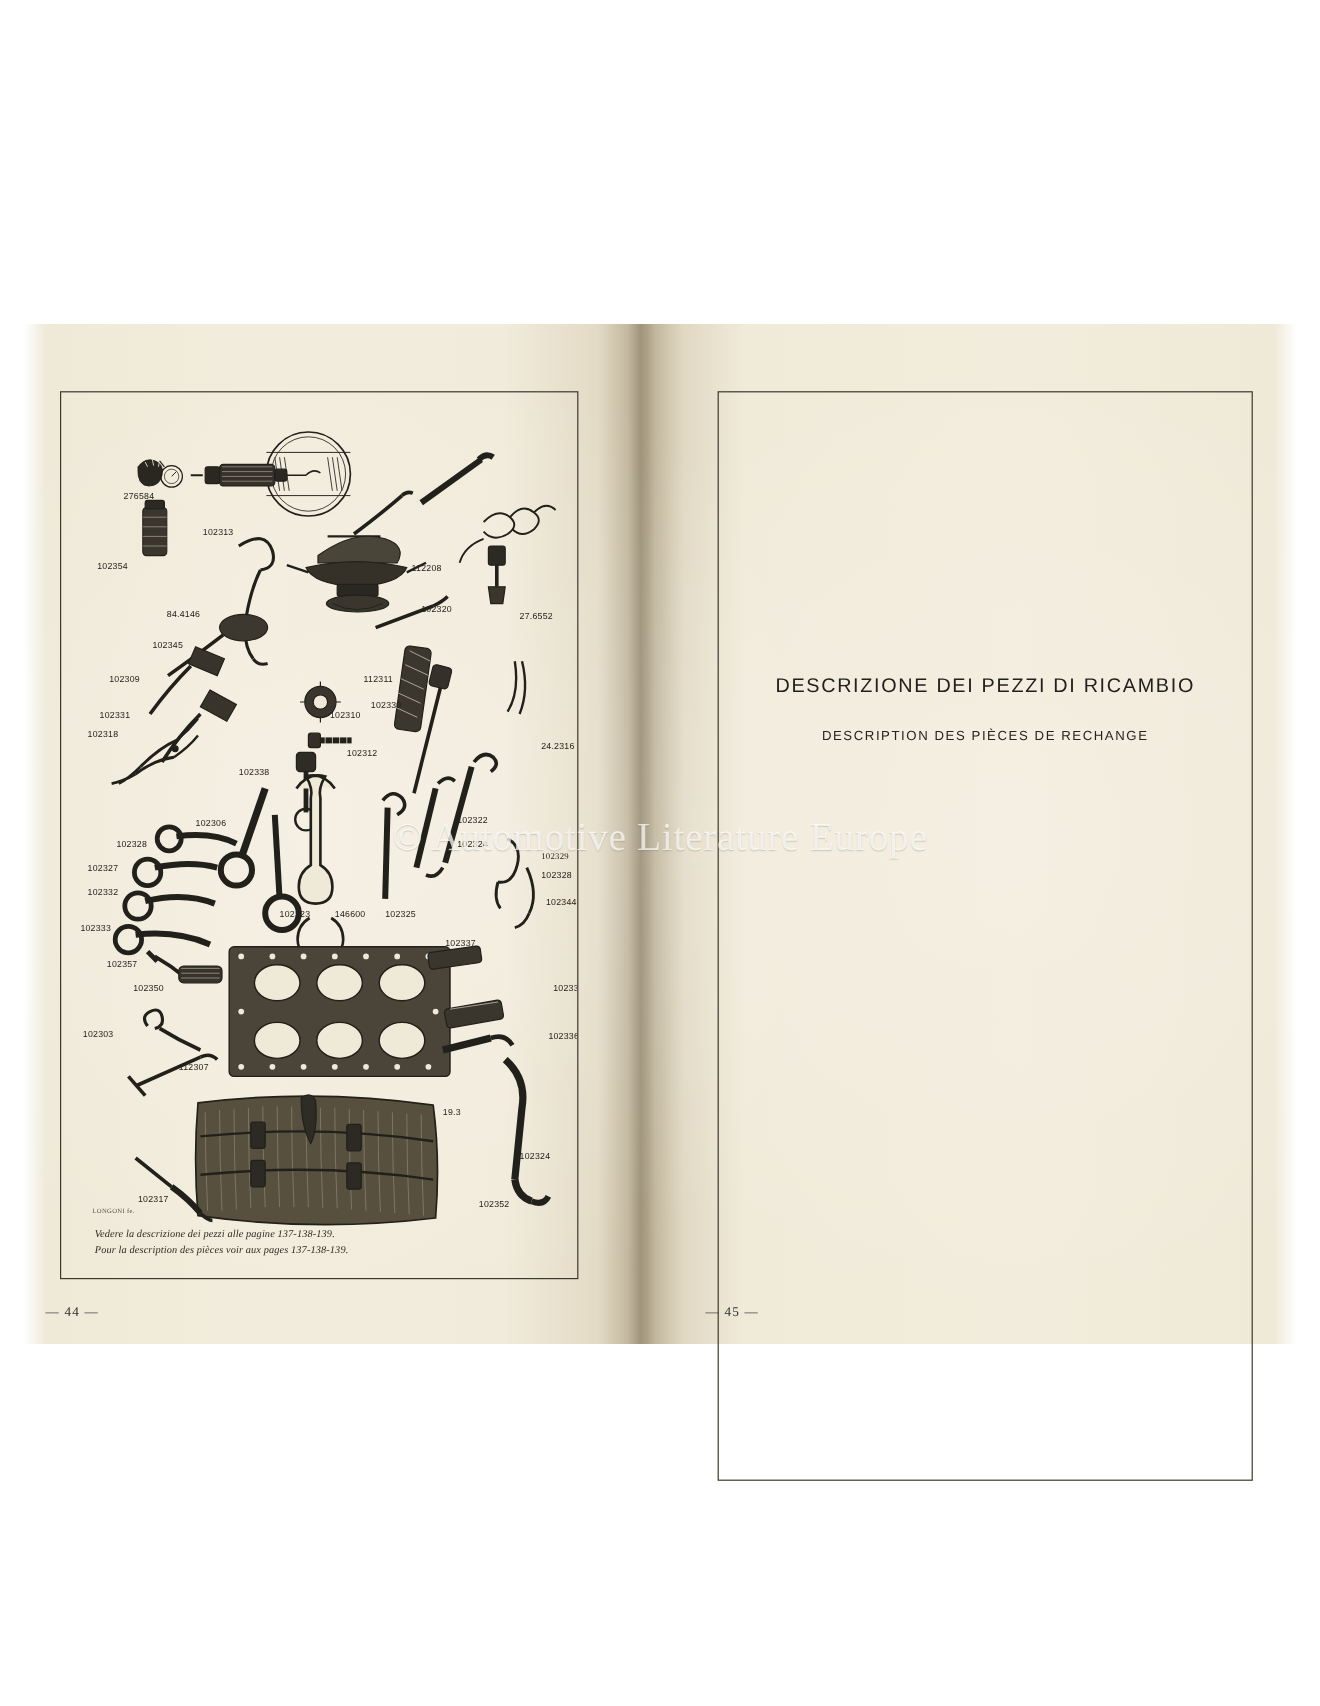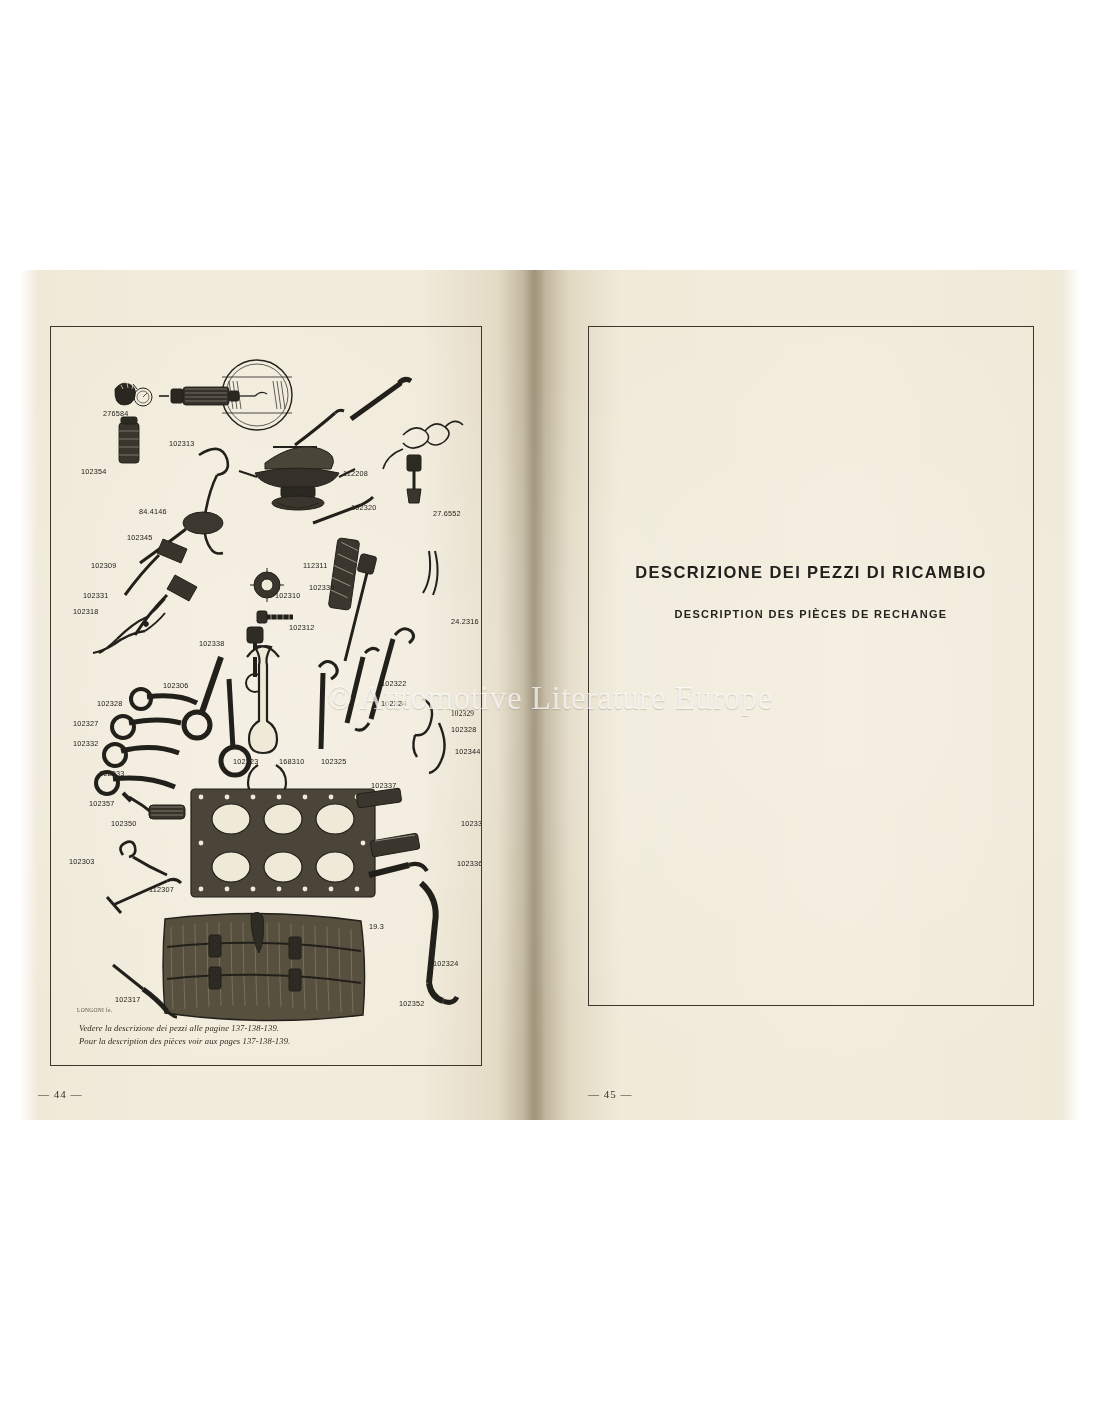--- a/index.html
+++ b/index.html
@@ -132,27 +132,26 @@
     text-align: left;
     font-family: "Liberation Serif", serif;
     font-size: 11px;
     color: #33302a;
     letter-spacing: 1px;
   }
 
   
   .text-frame {
     position: absolute;
-    left: 0;
+    left: 10px;
     top: 44px;
     width: 446px;
-    height: 680px;
+    height: 908px;
     border: 1.5px solid #3c372b;
     box-sizing: border-box;
-    font-weight: bold;
   }
 
   .title-group {
     position: absolute;
     left: 0;
     top: 236px;
     width: 100%;
     text-align: center;
   }
   .title-main {
@@ -518,23 +517,23 @@
         <div class="lbl" style="left:148px; top:312px;">102338</div>
         <div class="lbl" style="left:112px; top:354px;">102306</div>
         <div class="lbl" style="left:330px; top:352px;">102322</div>
         <div class="lbl" style="left:330px; top:372px;">102324</div>
         <div class="lbl" style="left:46px;  top:372px;">102328</div>
         <div class="lbl" style="left:400px; top:382px;font-family:Liberation Serif, serif;">102329</div>
         <div class="lbl" style="left:400px; top:398px;">102328</div>
         <div class="lbl" style="left:22px;  top:392px;">102327</div>
         <div class="lbl" style="left:22px;  top:412px;">102332</div>
         <div class="lbl" style="left:182px; top:430px;">102323</div>
-        <div class="lbl" style="left:228px; top:430px;">168310</div>
+        <div class="lbl" style="left:228px; top:430px;">146600</div>
         <div class="lbl" style="left:270px; top:430px;">102325</div>
-        <div class="lbl" style="left:16px;  top:442px;margin-left:32px;">102333</div>
+        <div class="lbl" style="left:16px;  top:442px;">102333</div>
         <div class="lbl" style="left:404px; top:420px;">102344</div>
         <div class="lbl" style="left:38px;  top:472px;">102357</div>
         <div class="lbl" style="left:320px; top:454px;">102337</div>
         <div class="lbl" style="left:60px;  top:492px;">102350</div>
         <div class="lbl" style="left:410px; top:492px;">102334</div>
         <div class="lbl" style="left:18px;  top:530px;">102303</div>
         <div class="lbl" style="left:406px; top:532px;">102336</div>
         <div class="lbl" style="left:98px;  top:558px;">112307</div>
         <div class="lbl" style="left:318px; top:556px;margin-top:39px;">19.3</div>
         <div class="lbl" style="left:382px; top:632px;">102324</div>

